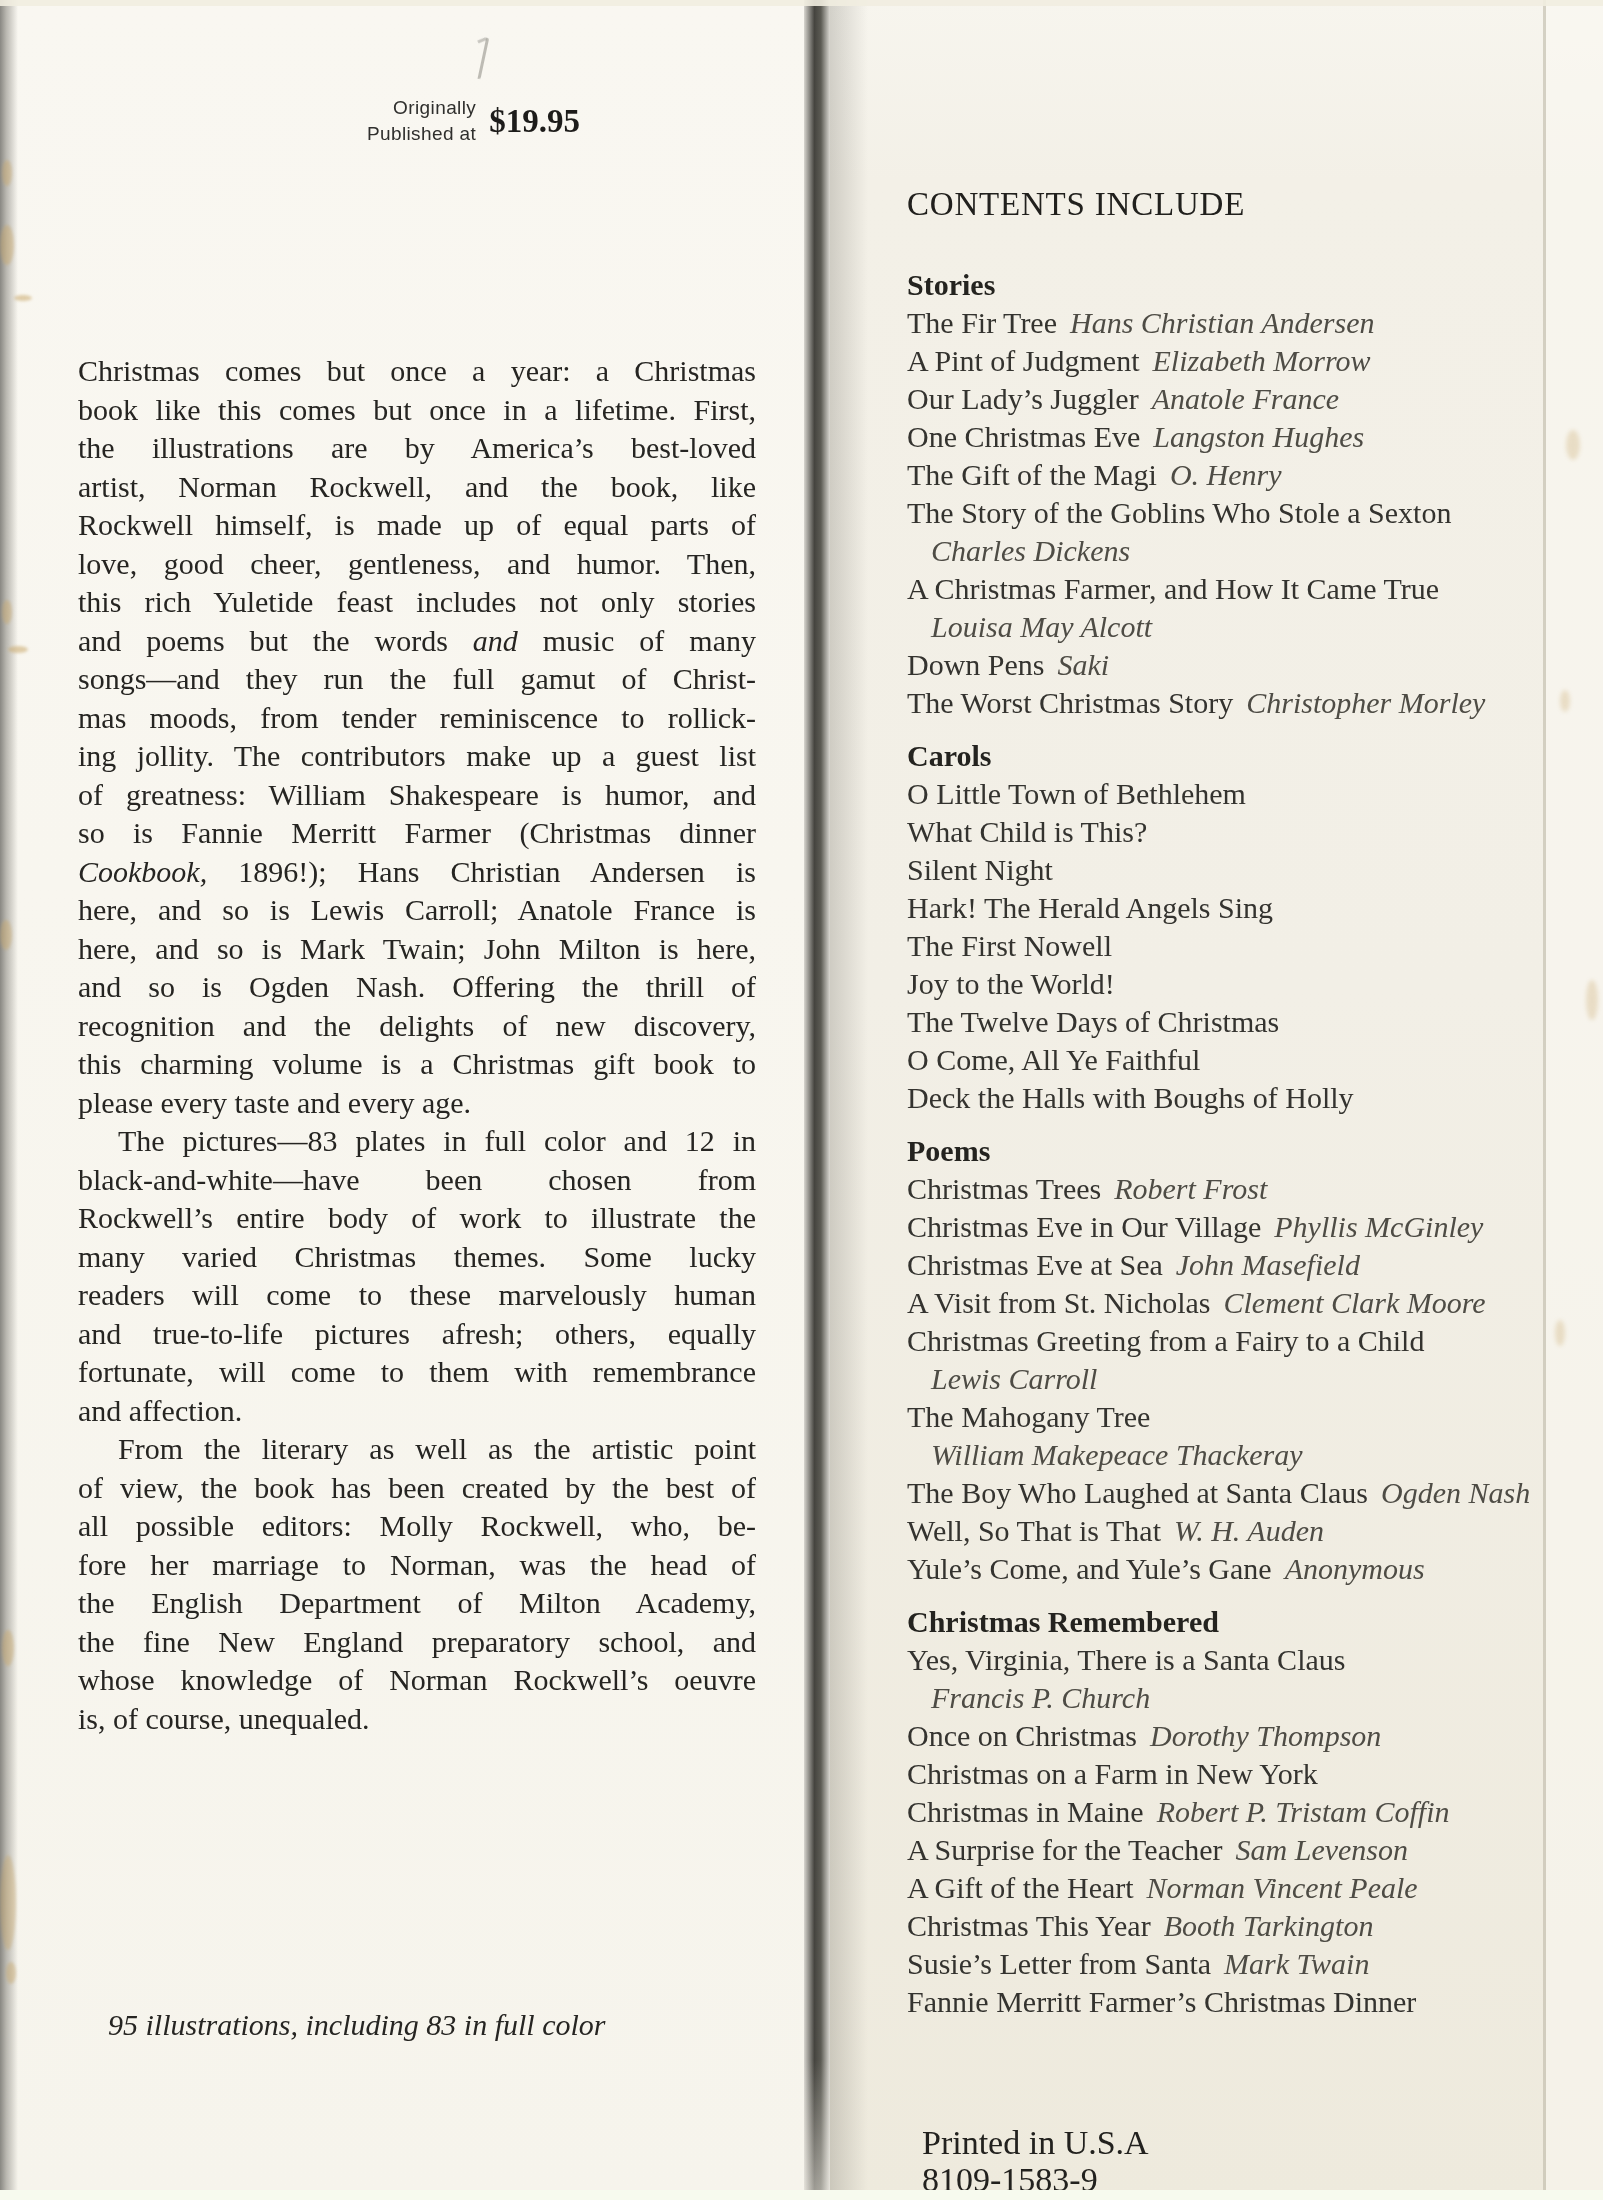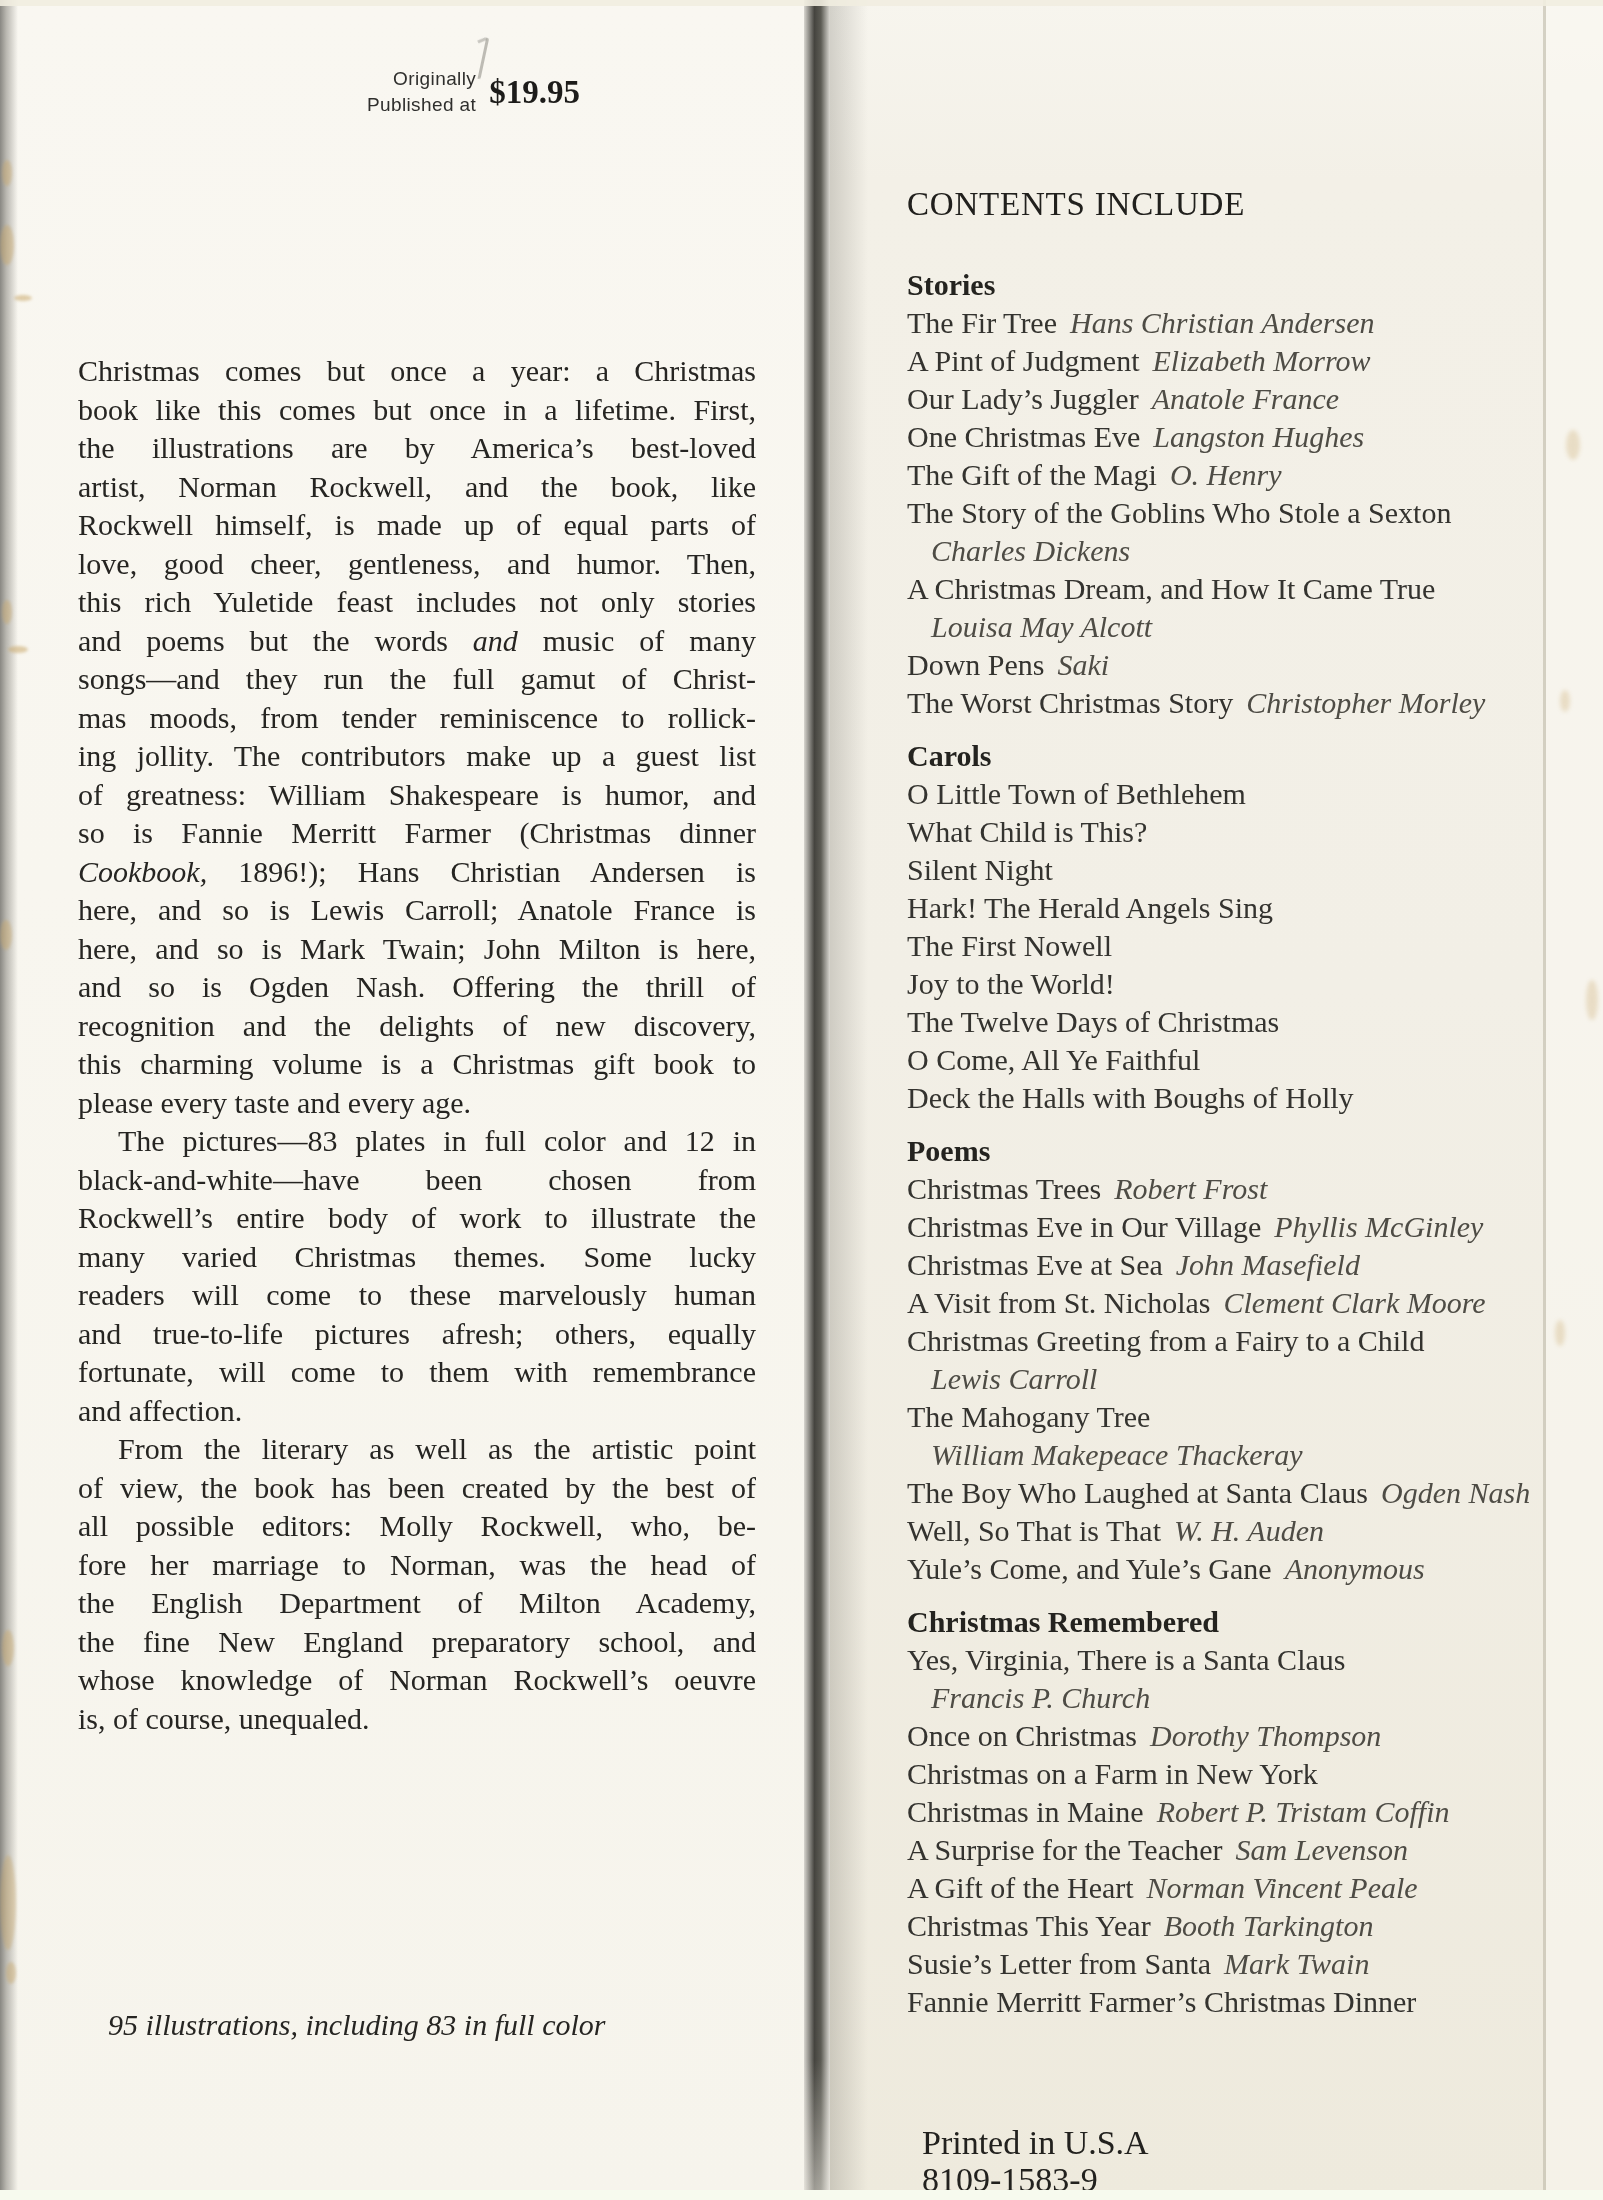--- a/index.html
+++ b/index.html
@@ -36,21 +36,21 @@
   .st7{left:2px;top:1630px;width:12px;height:36px;}
   .st8{left:0;top:1855px;width:16px;height:95px;opacity:.4;}
   .st9{left:6px;top:1962px;width:10px;height:22px;}
 
   .pencil-mark{position:absolute;left:468px;top:36px;width:14px;height:42px;
     border-right:3px solid rgba(140,138,130,.55);transform:rotate(12deg);
     border-radius:2px;filter:blur(.6px);}
   .pencil-mark::before{content:"";position:absolute;left:6px;top:2px;width:9px;height:3px;
     background:rgba(140,138,130,.45);transform:rotate(-35deg);}
 
-  .price-block{position:absolute;left:240px;top:66px;width:340px;
+  .price-block{position:absolute;left:240px;top:95px;width:340px;
     display:flex;align-items:center;justify-content:flex-end;gap:13px;}
   .price-small{font-family:"Liberation Sans", sans-serif;font-size:19px;line-height:26px;
     color:#2f2f2d;text-align:right;letter-spacing:.4px;}
   .price-value{font-family:"Liberation Serif", serif;font-weight:bold;font-size:33px;color:#1d1c1a;}
 
   .flap-text{position:absolute;left:50px;top:352px;width:678px;
     font-size:30px;line-height:38.5px;color:var(--ink);text-align:justify;margin-left:28px;}
   .pline{text-align:justify;text-align-last:justify;white-space:normal;}
   .pline.last{text-align-last:left;}
   .pline.indent{text-indent:40px;}
@@ -178,21 +178,21 @@
     <div class="contents-sections">
         <div class="section">
           <div class="sec-heading">Stories</div>
           <div class="cline"><span class="t">The Fir Tree</span><span class="a">Hans Christian Andersen</span></div>
           <div class="cline"><span class="t">A Pint of Judgment</span><span class="a">Elizabeth Morrow</span></div>
           <div class="cline"><span class="t">Our Lady’s Juggler</span><span class="a">Anatole France</span></div>
           <div class="cline"><span class="t">One Christmas Eve</span><span class="a">Langston Hughes</span></div>
           <div class="cline"><span class="t">The Gift of the Magi</span><span class="a">O. Henry</span></div>
           <div class="cline"><span class="t">The Story of the Goblins Who Stole a Sexton</span></div>
           <div class="cline indent"><span class="a">Charles Dickens</span></div>
-          <div class="cline"><span class="t">A Christmas Dream, and How It Came True</span></div>
+          <div class="cline"><span class="t">A Christmas Farmer, and How It Came True</span></div>
           <div class="cline indent"><span class="a">Louisa May Alcott</span></div>
           <div class="cline"><span class="t">Down Pens</span><span class="a">Saki</span></div>
           <div class="cline"><span class="t">The Worst Christmas Story</span><span class="a">Christopher Morley</span></div>
         </div>
         <div class="section">
           <div class="sec-heading">Carols</div>
           <div class="cline"><span class="t">O Little Town of Bethlehem</span></div>
           <div class="cline"><span class="t">What Child is This?</span></div>
           <div class="cline"><span class="t">Silent Night</span></div>
           <div class="cline"><span class="t">Hark! The Herald Angels Sing</span></div>

